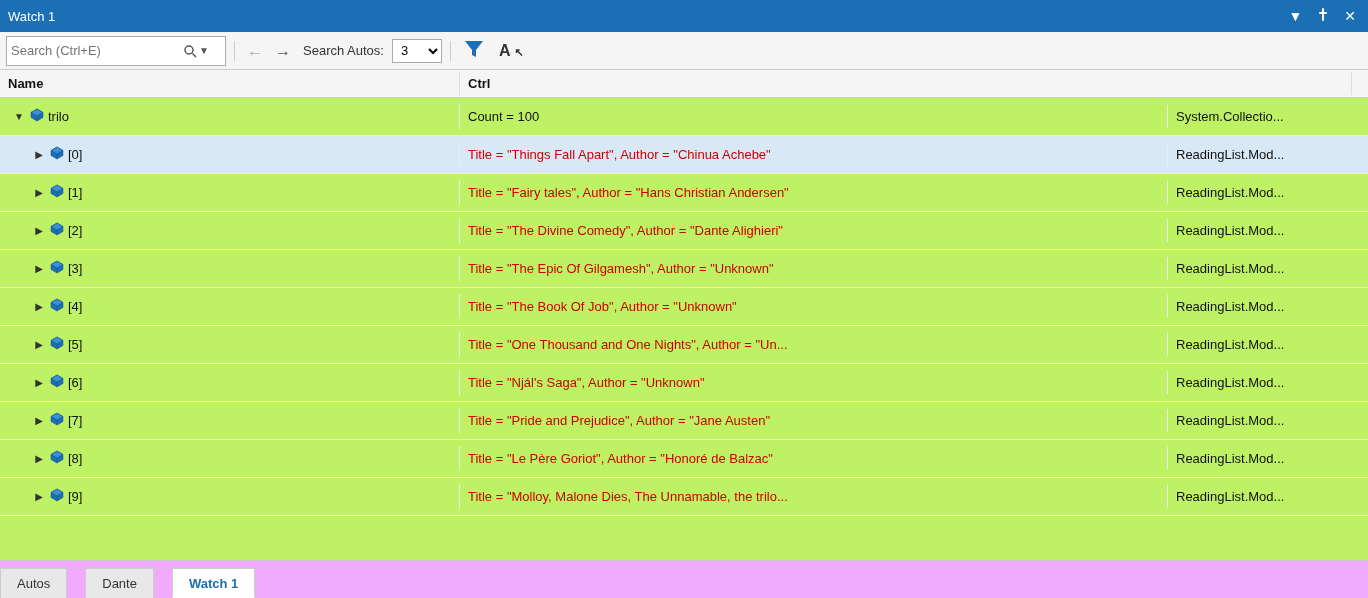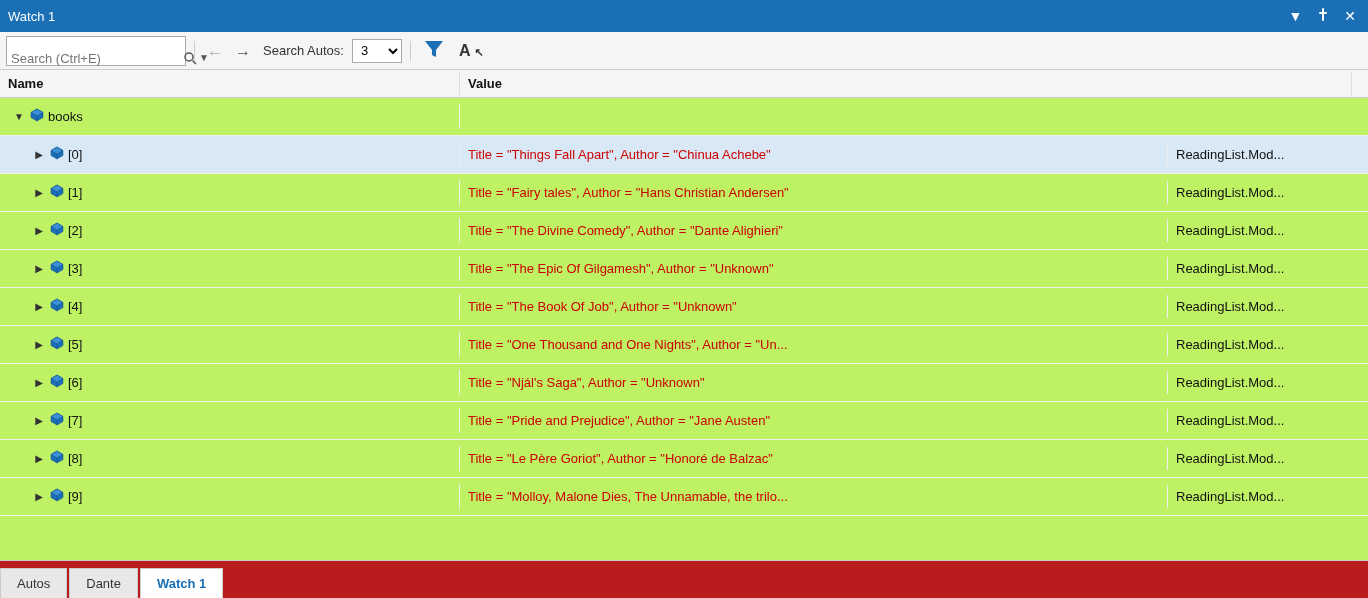--- a/index.html
+++ b/index.html
@@ -49,25 +49,25 @@
       display: flex;
       align-items: center;
       background: #f5f5f5;
       border-bottom: 1px solid #cccccc;
       padding: 4px 6px;
       gap: 4px;
       height: 38px;
     }
     .search-box {
       display: flex;
-      align-items: flex-start;
+      align-items: center;
       border: 1px solid #aaaaaa;
       background: white;
       padding: 14px 4px;
-      width: 180px;
+      width: 220px;
       height: 26px;
     }
     .search-input {
       border: none;
       outline: none;
       font-size: 13px;
       color: #888;
       width: 170px;
       background: transparent;
     }
@@ -218,24 +218,25 @@
       font-size: 10px;
       color: #333;
       padding: 0 2px;
       width: 14px;
       text-align: center;
     }
 
     
     .bottom-tabs {
       display: flex;
-      background: #b91c1c;
+      background: #f0abfc;
       border-top: 1px solid #ccc;
       height: 38px;
       align-items: flex-end;
+      gap: 16px;
     }
     .tab {
       padding: 6px 16px;
       font-size: 13px;
       cursor: pointer;
       border: 1px solid #ccc;
       border-bottom: none;
       background: #e8e8e8;
       color: #333;
       margin-right: 2px;
@@ -311,36 +312,38 @@
   <button class="font-btn">
     <span style="font-size:16px;font-weight:bold;color:#333;">A</span>
     <span style="font-size:11px;color:#333;">↖</span>
   </button>
 </div>
 
 <div class="table-container">
 
   <div class="table-header">
     <div class="col-name">Name</div>
-    <div class="col-value">Value</div>
+    <div class="col-value">Ctrl</div>
     <div class="header-scroll-spacer"></div>
   </div>
 
   <div class="table-body" id="table-body">
   <div class="table-row">
         <div class="cell-name">
           <span style="display: inline-block; width: 0px;"></span>
           <button class="expand-btn">▼</button>
           <span><svg width="14" height="14" viewBox="0 0 14 14" xmlns="http://www.w3.org/2000/svg">
       <polygon points="7,1 13,4.5 13,9.5 7,13 1,9.5 1,4.5" fill="#1a6fb5" stroke="#0f4a8a" stroke-width="0.5"></polygon>
       <polygon points="7,1 13,4.5 7,8 1,4.5" fill="#3a8fd5" stroke="#0f4a8a" stroke-width="0.5"></polygon>
       <line x1="7" y1="8" x2="7" y2="13" stroke="#0f4a8a" stroke-width="0.5"></line>
     </svg></span>
-          <span>books</span>
-        </div>
+          <span>trilo</span>
+        </div>
+        <div class="cell-value" style="color: rgb(17, 17, 17);">Count = 100</div>
+        <div class="cell-type">System.Collectio...</div>
       </div>
       <div class="table-row selected">
         <div class="cell-name">
           <span style="display: inline-block; width: 20px;"></span>
           <button class="expand-btn">▶</button>
           <span><svg width="14" height="14" viewBox="0 0 14 14" xmlns="http://www.w3.org/2000/svg">
       <polygon points="7,1 13,4.5 13,9.5 7,13 1,9.5 1,4.5" fill="#1a6fb5" stroke="#0f4a8a" stroke-width="0.5"></polygon>
       <polygon points="7,1 13,4.5 7,8 1,4.5" fill="#3a8fd5" stroke="#0f4a8a" stroke-width="0.5"></polygon>
       <line x1="7" y1="8" x2="7" y2="13" stroke="#0f4a8a" stroke-width="0.5"></line>
     </svg></span>

